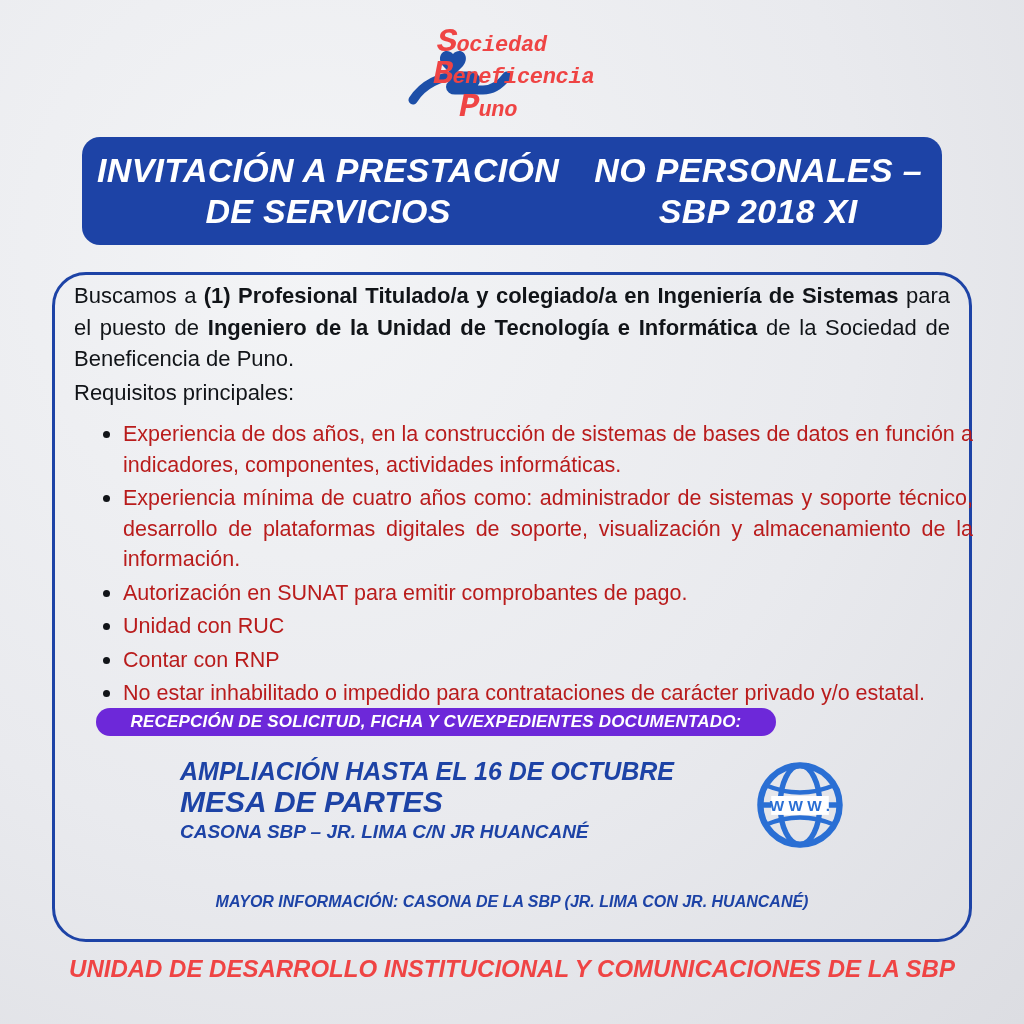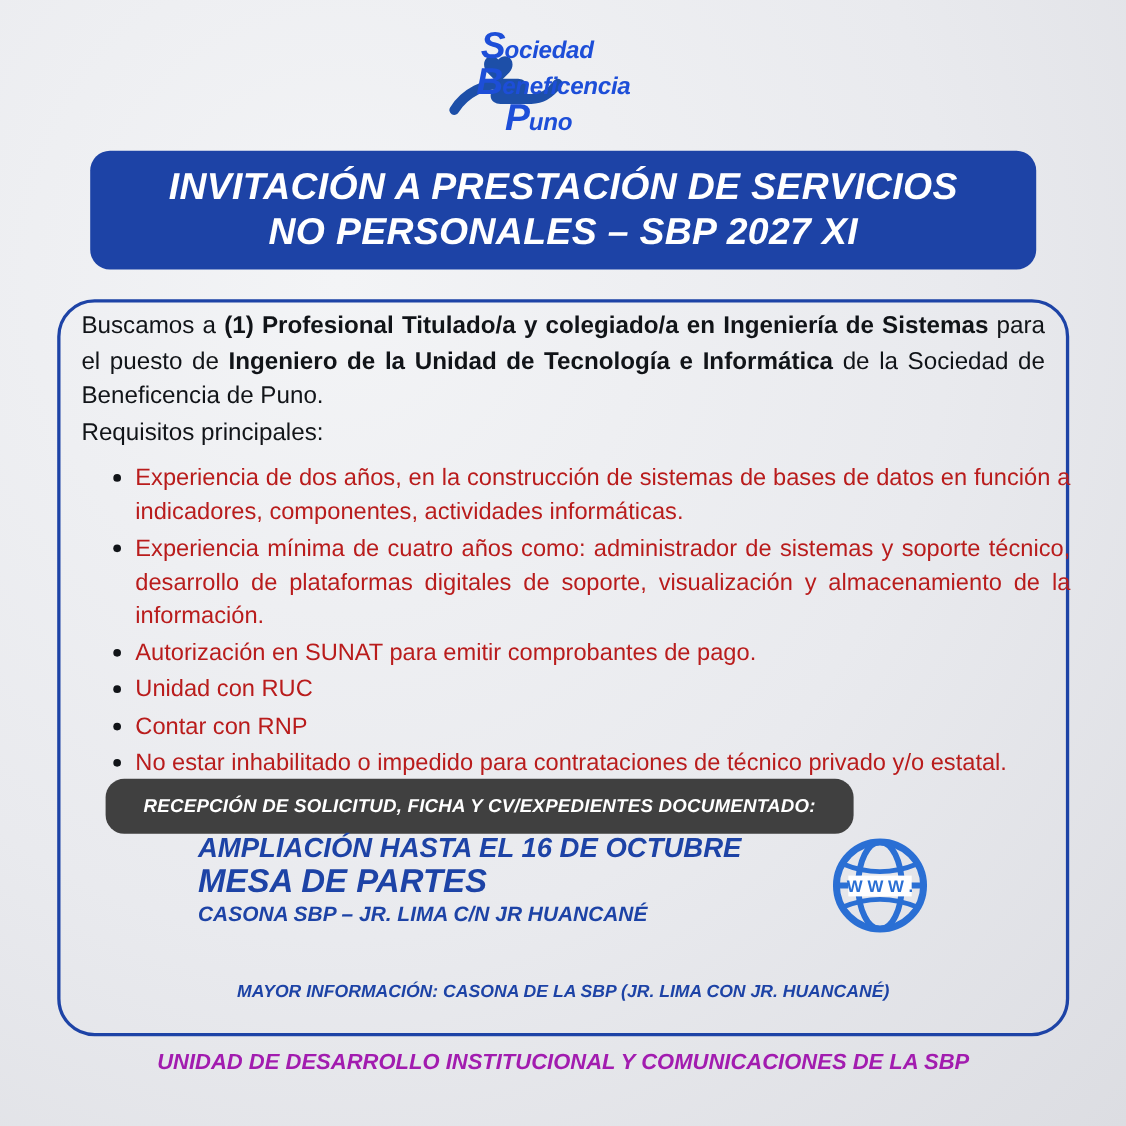--- a/index.html
+++ b/index.html
@@ -36,23 +36,24 @@
     position: relative;
     width: 230px;
     height: 100px;
   }
   .logo svg { display: block; }
   .logo-text {
     position: absolute;
     left: 40px;
     top: 4px;
     line-height: 0.95;
-    color: #1d4ed8;
-    font-weight: bold;
-    font-style: italic;
+    color: #ef4444;
+    font-weight: bold;
+    font-style: italic;
+    font-family: Liberation Mono, monospace;
   }
   .logo-line {
     display: block;
     white-space: nowrap;
   }
   .logo-line .cap {
     font-size: 34px;
     letter-spacing: -1px;
   }
   .logo-line .rest {
@@ -66,21 +67,21 @@
   
   .banner {
     position: absolute;
     top: 137px;
     left: 82px;
     width: 860px;
     height: 108px;
     background: #1d43a6;
     border-radius: 18px;
     display: flex;
-    flex-direction: column;
+    flex-direction: row;
     justify-content: center;
     align-items: center;
     color: #ffffff;
     box-sizing: border-box;
   }
   .banner-line {
     font-size: 34px;
     font-weight: bold;
     letter-spacing: 0.3px;
     line-height: 1.22;
@@ -144,22 +145,22 @@
     background: #111418;
   }
   ul.reqs li.nojust { text-align: left; }
 
   
   .pill {
     position: absolute;
     top: 708px;
     left: 96px;
     width: 680px;
-    height: 50px;
-    background: #404040;
+    height: 28px;
+    background: #6d28d9;
     border-radius: 17px;
     display: flex;
     align-items: center;
     justify-content: center;
     color: #ffffff;
     font-size: 17px;
     font-weight: bold;
     font-style: italic;
     letter-spacing: 0.2px;
     box-sizing: border-box;
@@ -199,22 +200,22 @@
     font-weight: bold;
     font-style: italic;
   }
 
   .footer {
     position: absolute;
     top: 955px;
     left: 52px;
     width: 920px;
     text-align: center;
-    color: #a21caf;
-    font-size: 20px;
+    color: #ef4444;
+    font-size: 24px;
     font-weight: bold;
     font-style: italic;
   }
 </style>
 </head>
 <body>
 
 <div class="page">
 
   <div class="logo-wrap">
@@ -232,37 +233,37 @@
         </span>
         <span class="logo-line logo-l3">
           <span class="cap">P</span><span class="rest">uno</span>
         </span>
       </div>
     </div>
   </div>
 
   <div class="banner">
     <div class="banner-line">INVITACIÓN A PRESTACIÓN DE SERVICIOS</div>
-    <div class="banner-line">NO PERSONALES – SBP 2027 XI</div>
+    <div class="banner-line">NO PERSONALES – SBP 2018 XI</div>
   </div>
 
   <div class="body-box"></div>
 
   <div class="intro">
     <span>Buscamos a </span><b>(1) Profesional Titulado/a y colegiado/a en Ingeniería de Sistemas</b><span> para el puesto de </span><b>Ingeniero de la Unidad de Tecnología e Informática</b><span> de la Sociedad de Beneficencia de Puno.</span>
     <div class="req-label">Requisitos principales:</div>
   </div>
 
   <ul class="reqs">
     <li>Experiencia de dos años, en la construcción de sistemas de bases de datos en función a indicadores, componentes, actividades informáticas.</li>
     <li>Experiencia mínima de cuatro años como: administrador de sistemas y soporte técnico, desarrollo de plataformas digitales de soporte, visualización y almacenamiento de la información.</li>
     <li class="nojust">Autorización en SUNAT para emitir comprobantes de pago.</li>
     <li class="nojust">Unidad con RUC</li>
     <li class="nojust">Contar con RNP</li>
-    <li>No estar inhabilitado o impedido para contrataciones de técnico privado y/o estatal.</li>
+    <li>No estar inhabilitado o impedido para contrataciones de carácter privado y/o estatal.</li>
   </ul>
 
   <div class="pill">RECEPCIÓN DE SOLICITUD, FICHA Y CV/EXPEDIENTES DOCUMENTADO:</div>
 
   <div class="deadline">
     <div class="l1">AMPLIACIÓN HASTA EL 16 DE OCTUBRE</div>
     <div class="l2">MESA DE PARTES</div>
     <div class="l3">CASONA SBP – JR. LIMA C/N JR HUANCANÉ</div>
   </div>
 

